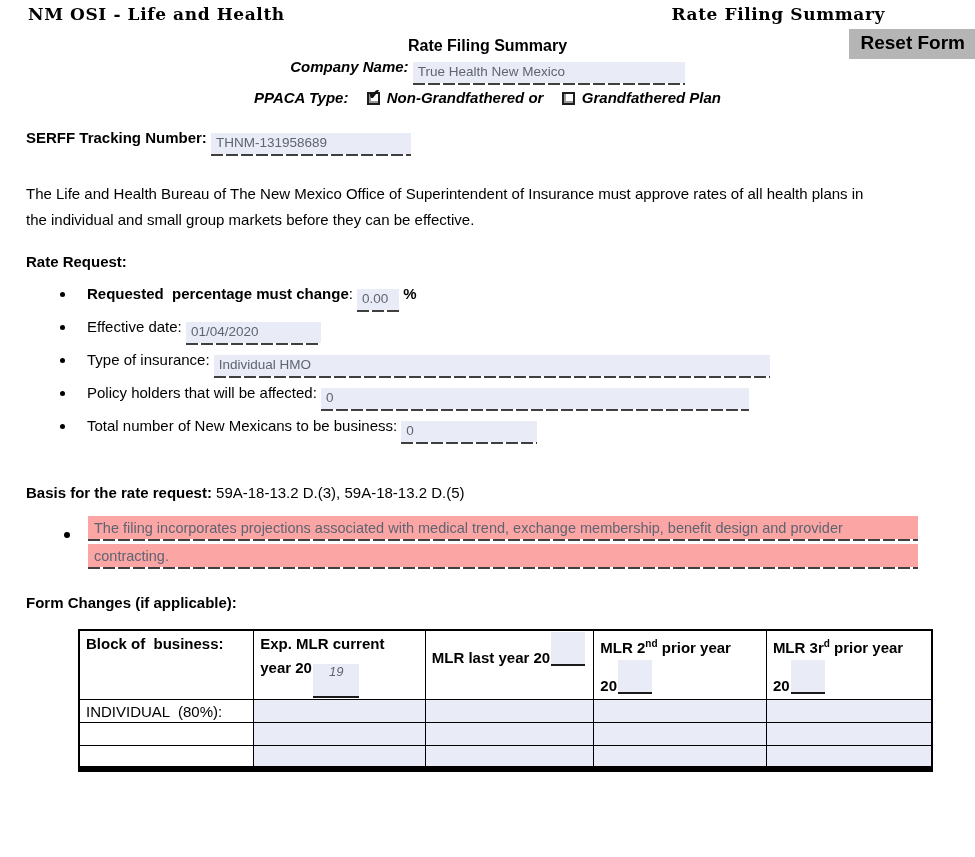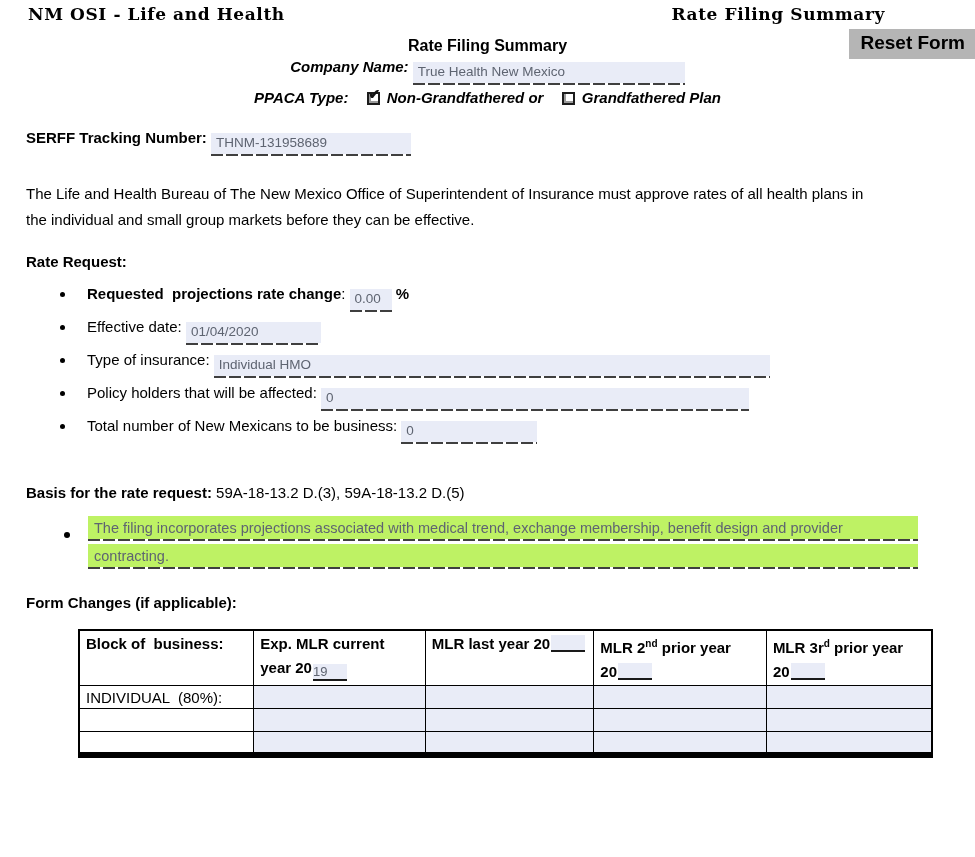--- a/index.html
+++ b/index.html
@@ -51,40 +51,40 @@
   ul.rate-list li::before { content:""; position:absolute; left:-27px; top:7px; width:5px; height:5px;
                             border-radius:50%; background:#000; }
   .b { font-weight:bold; }
   .pre { white-space:pre-wrap; }
 
   .basis-heading { margin-top:42px; }
   .basis-item { position:relative; margin:15px 26px 0 88px; }
   .basis-item::before { content:""; position:absolute; left:-24px; top:16px; width:6px; height:6px;
                         border-radius:50%; background:#000; }
   .basis-lines { width:830px; }
-  .basis-line { position:relative; background:#bef264; color:#5e6471; font-size:14.5px;
+  .basis-line { position:relative; background:#fca5a5; color:#5e6471; font-size:14.5px;
                 line-height:20px; padding:2px 6px 1px; margin-bottom:5px; }
   .basis-line::after { content:""; position:absolute; left:0; right:0; bottom:-2px; height:2px;
                        background:repeating-linear-gradient(90deg,#3f3f3f 0 12px, transparent 12px 15px); }
 
   .form-changes { margin-top:27px; }
   .mlr-heading { margin-top:46px; }
 
   table.mlr { border-collapse:collapse; margin:18px 0 0 78px; width:855px;
               border:2px solid #000; border-bottom:6px solid #000; }
   table.mlr th, table.mlr td { border:1px solid #000; font-size:15px; padding:1px 6px; }
   table.mlr th { text-align:left; font-weight:bold; vertical-align:top; line-height:24px; height:50px; }
   table.mlr td { height:23px; }
   td.rowlabel { background:#fff; font-size:15px; }
   td.cell { background:#e9ecf7; }
   sup { font-size:10px; }
-  .field-inline { display:inline-block; position:relative; min-width:34px; height:17px;
+  .field-inline { display:inline-block; position:relative; min-width:34px; height:34px;
                   background:#e9ecf7; color:#5e6471; font-weight:normal; font-size:13px;
-                  line-height:16px; padding:0 0; vertical-align:-3px; margin-left:1px;
-                  border-bottom:2px solid #1a1a1a; }
+                  line-height:16px; padding:0 16px; vertical-align:-3px; margin-left:1px;
+                  border-bottom:2px solid #1a1a1a;font-style:italic; }
 </style>
 </head>
 <body>
 
 <div class="page">
 
   <div class="doc-header">
     <span>NM OSI - Life and Health</span>
     <span>Rate Filing Summary</span>
   </div>
@@ -112,21 +112,21 @@
     <span>SERFF Tracking Number:</span>
     <span class="field f-serff">THNM-131958689</span>
   </div>
 
   <div class="intro">The Life and Health Bureau of The New Mexico Office of Superintendent of Insurance must approve rates of all health plans in the individual and small group markets before they can be effective.</div>
 
   <div class="heading">Rate Request:</div>
 
   <ul class="rate-list">
     <li>
-      <span class="b pre">Requested  projections rate change</span><span>: </span><span class="field f-rate">0.00</span>
+      <span class="b pre">Requested  percentage must change</span><span>: </span><span class="field f-rate">0.00</span>
       <span class="b">%</span>
     </li>
     <li>
       <span>Effective date:</span>
       <span class="field f-date">01/04/2020</span>
     </li>
     <li>
       <span>Type of insurance:</span>
       <span class="field f-ins">Individual HMO</span>
     </li>

